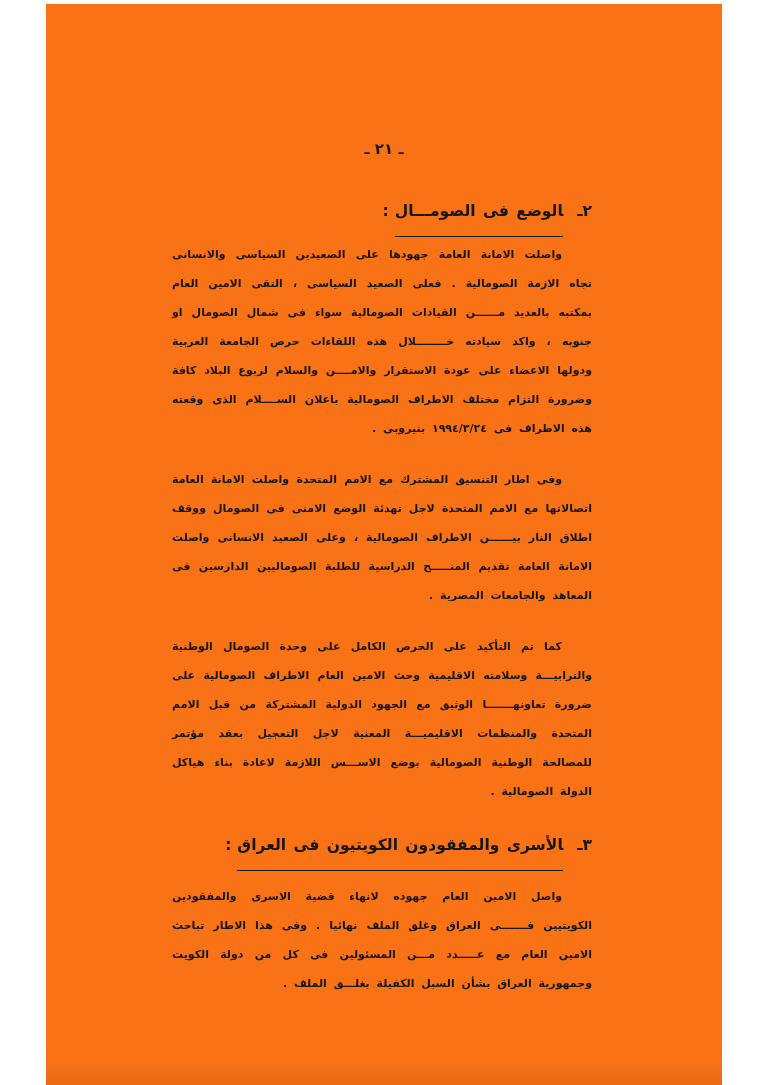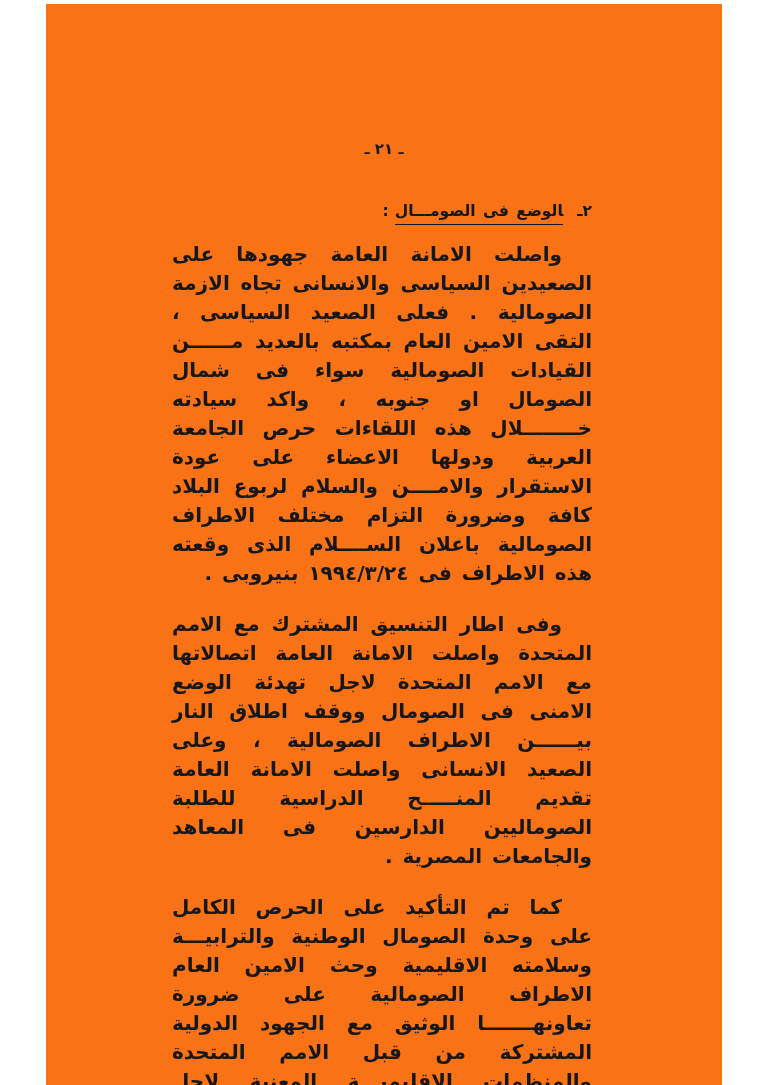--- a/index.html
+++ b/index.html
@@ -39,26 +39,26 @@
     font-size: 15.5px;
     font-weight: 700;
     margin: 0;
     word-spacing: 2px;
   }
   .heading-1 { margin-top: 44px; margin-bottom: 20px; }
   .heading-2 { margin-top: 30px; margin-bottom: 28px; text-align: right; }
   .sec-num { margin-left: 14px; }
   .sec-title {
     border-bottom: 1.5px solid currentColor;
-    padding-bottom: 4px;
+    padding-bottom: 16px;
   }
   .sec-colon { margin-right: 6px; }
   .para {
     margin: 0 0 22px 0;
-    font-size: 20px;
+    font-size: 11px;
     font-weight: 700;
     line-height: 29px;
     text-align: justify;
     text-indent: 30px;
     word-spacing: 3px;
   }
 </style>
 </head>
 <body>
 
@@ -74,19 +74,20 @@
       </h2>
       <p class="para">واصلت الامانة العامة جهودها على الصعيدين السياسى والانسانى تجاه الازمة الصومالية . فعلى الصعيد السياسى ، التقى الامين العام بمكتبه بالعديد مــــــن القيادات الصومالية سواء فى شمال الصومال او جنوبه ، واكد سيادته خــــــــلال هذه اللقاءات حرص الجامعة العربية ودولها الاعضاء على عودة الاستقرار والامــــن والسلام لربوع البلاد كافة وضرورة التزام مختلف الاطراف الصومالية باعلان الســــلام الذى وقعته هذه الاطراف فى ١٩٩٤/٣/٢٤ بنيروبى .</p>
       <p class="para">وفى اطار التنسيق المشترك مع الامم المتحدة واصلت الامانة العامة اتصالاتها مع الامم المتحدة لاجل تهدئة الوضع الامنى فى الصومال ووقف اطلاق النار بيــــــن الاطراف الصومالية ، وعلى الصعيد الانسانى واصلت الامانة العامة تقديم المنـــــح الدراسية للطلبة الصوماليين الدارسين فى المعاهد والجامعات المصرية .</p>
       <p class="para">كما تم التأكيد على الحرص الكامل على وحدة الصومال الوطنية والترابيـــة وسلامته الاقليمية وحث الامين العام الاطراف الصومالية على ضرورة تعاونهـــــــا الوثيق مع الجهود الدولية المشتركة من قبل الامم المتحدة والمنظمات الاقليميـــة المعنية لاجل التعجيل بعقد مؤتمر للمصالحة الوطنية الصومالية بوضع الاســـس اللازمة لاعادة بناء هياكل الدولة الصومالية .</p>
     </section>
 
     <section>
       <h2 class="section-heading heading-2">
         <span class="sec-num">٣ـ</span><span class="sec-title">الأسرى والمفقودون الكويتيون فى العراق</span><span class="sec-colon">:</span>
       </h2>
+      <p class="para">واصل الامين العام جهوده لانهاء قضية الاسرى والمفقودين الكويتيين فـــــــى العراق وغلق الملف نهائيا . وفى هذا الاطار تباحث الامين العام مع عـــــدد مـــن المسئولين فى كل من دولة الكويت وجمهورية العراق بشأن السبل الكفيلة بغلـــق الملف .</p>
     </section>
 
   </div>
 
   <div class="scan-shadow"></div>
 
 </div>
 
 </body></html>

